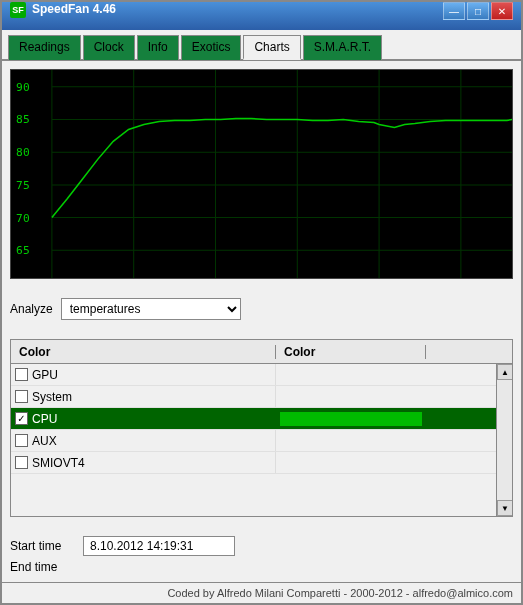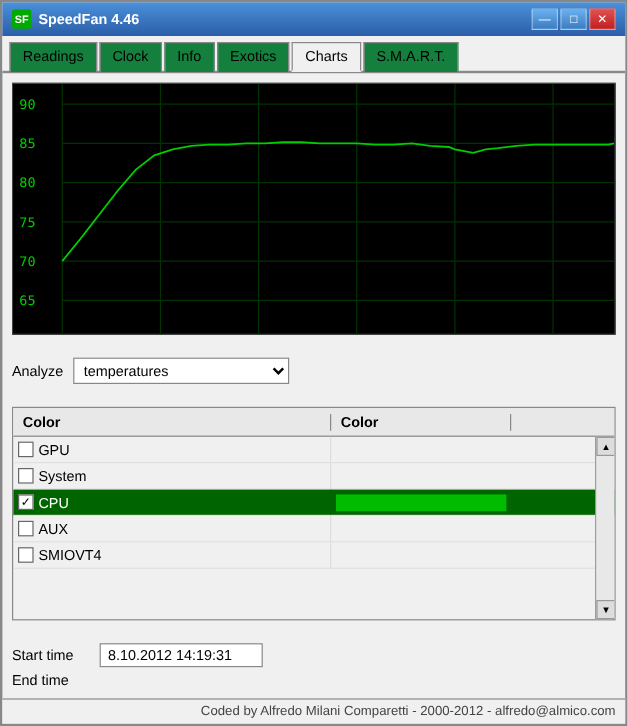--- a/index.html
+++ b/index.html
@@ -19,21 +19,21 @@
       background: #f0f0f0;
       display: flex;
       flex-direction: column;
     }
 
     .title-bar {
       background: linear-gradient(to bottom, #4a90d9, #2b5ea8);
       color: white;
       height: 28px;
       display: flex;
-      align-items: center;
+      align-items: flex-start;
       padding: 0 8px;
       user-select: none;
     }
 
     .title-bar-icon {
       width: 16px;
       height: 16px;
       margin-right: 6px;
       background: #00aa00;
       border-radius: 2px;
@@ -281,21 +281,21 @@
     .time-label {
       font-size: 12px;
       width: 65px;
     }
 
     .time-value {
       border: 1px solid #888;
       padding: 2px 6px;
       background: white;
       font-size: 12px;
-      width: 136px;
+      width: 152px;
     }
 
     .footer {
       border-top: 1px solid #888;
       padding: 4px 8px;
       font-size: 11px;
       text-align: right;
       color: #444;
       background: #f0f0f0;
     }

